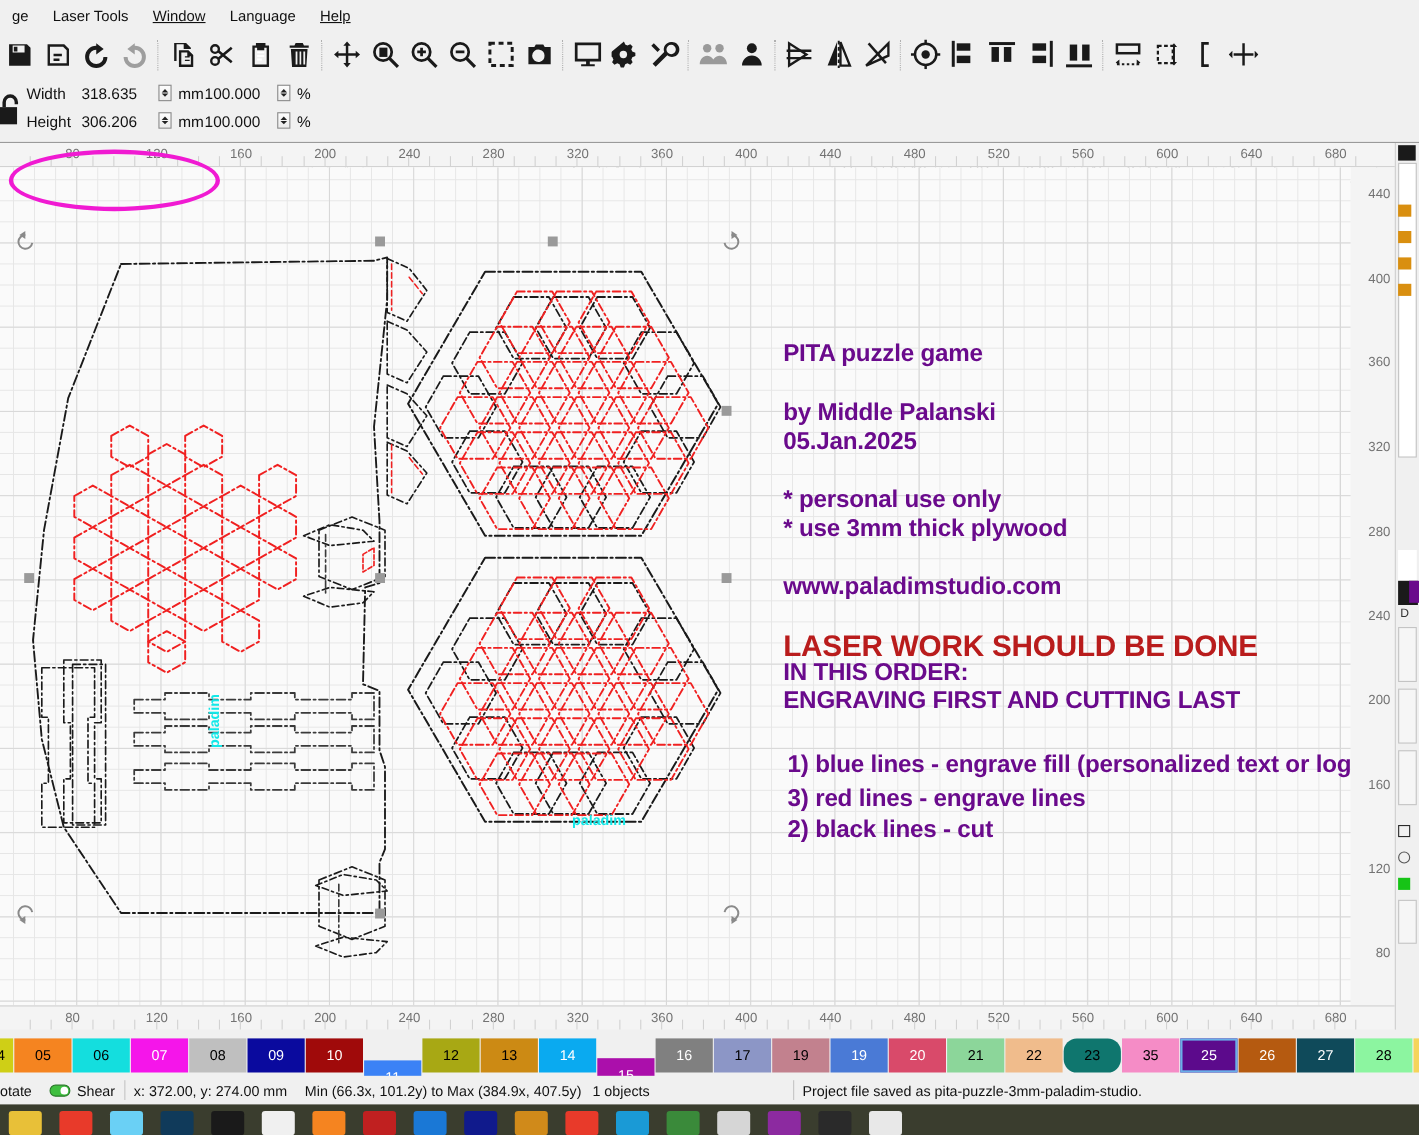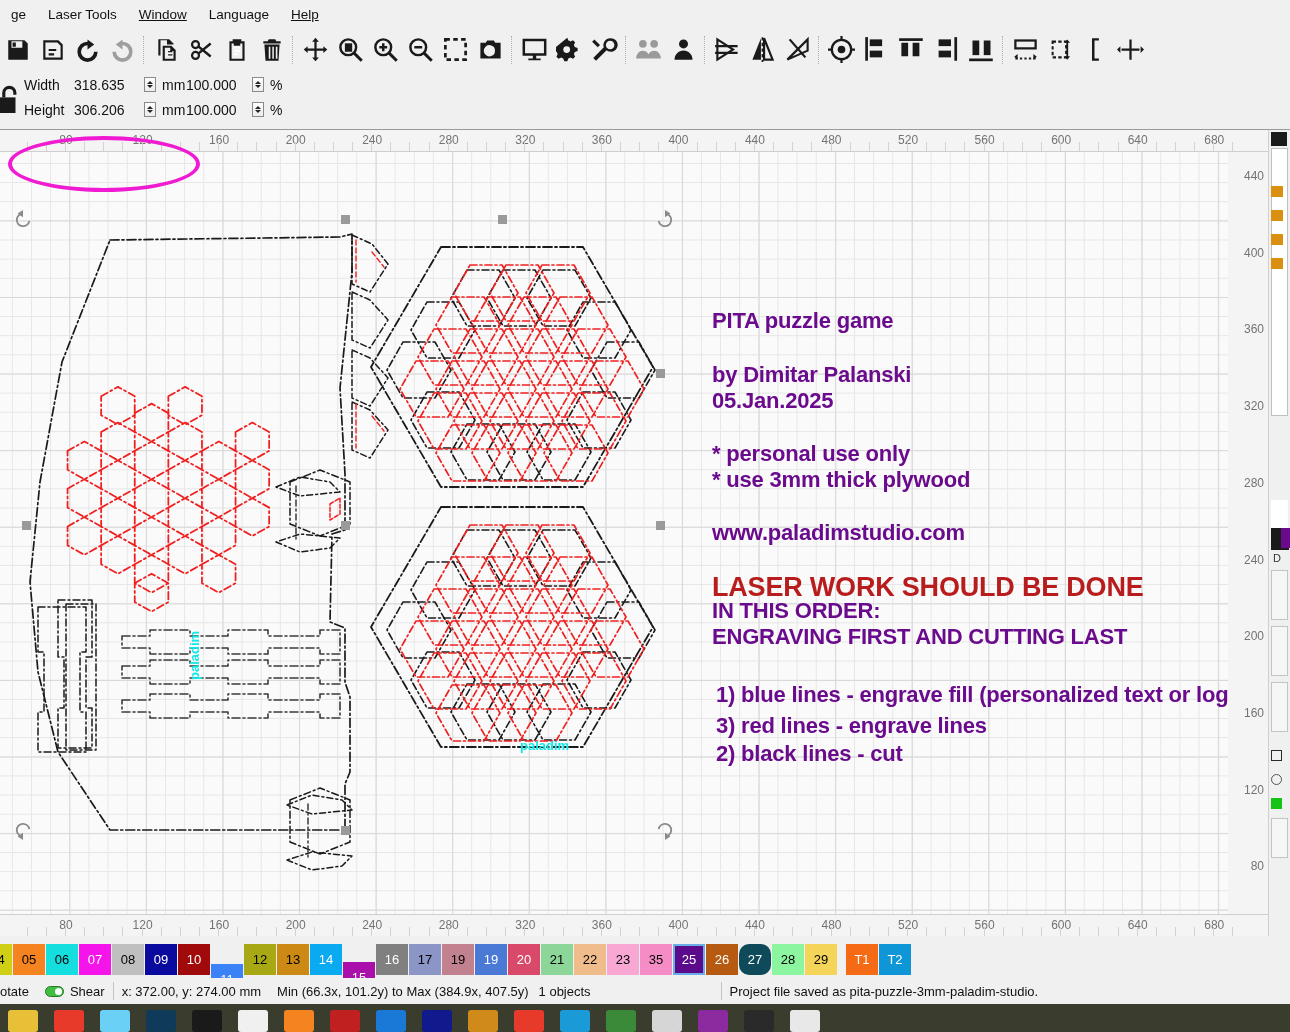--- a/index.html
+++ b/index.html
@@ -171,21 +171,21 @@
     background:#f0f0f0; border-left:1px solid #cfcfcf;
   }
   .rd-item { position:absolute; left:2px; }
 
   
   .palette {
     position:absolute; left:0; top:944px; width:1290px; height:34px; background:#f0f0f0;
     display:flex; align-items:flex-start;
   }
   .sw {
-    width:32px; height:31px; margin-right:1px; display:flex; align-items:center; justify-content:center;
+    width:52px; height:31px; margin-right:1px; display:flex; align-items:center; justify-content:center;
     font-size:13px; font-weight:normal; flex:0 0 auto;
   }
   .sw.sel { outline:2px solid #6aaee8; outline-offset:-2px; }
   .sw.gap { margin-left:8px; }
 
   
   .status {
     position:absolute; left:0; top:978px; width:1290px; height:26px;
     background:#f0f0f0; display:flex; align-items:center; font-size:13px;
   }
@@ -849,21 +849,21 @@
     </div>
     <div class="rothandle" style="left:656px; top:670px;">
       <svg width="18" height="18" viewBox="0 0 20 20">
           <path fill="none" stroke="#8a8a8a" stroke-width="2" d="M3 8A7 7 0 1 1 10 16"></path>
           <path fill="#8a8a8a" d="M10 20 L10 12 L16 16 Z"></path>
         </svg>
     </div>
 
     <div id="annotations">
         <div class="ptext" style="left: 712px; top: 156px; font-size: 22px; color: rgb(106, 10, 140);">PITA puzzle game</div>
-        <div class="ptext" style="left: 712px; top: 210px; font-size: 22px; color: rgb(106, 10, 140);">by Dimitar Palanski</div>
+        <div class="ptext" style="left: 712px; top: 210px; font-size: 22px; color: rgb(106, 10, 140);">by Middle Palanski</div>
         <div class="ptext" style="left: 712px; top: 236px; font-size: 22px; color: rgb(106, 10, 140);">05.Jan.2025</div>
         <div class="ptext" style="left: 712px; top: 289px; font-size: 22px; color: rgb(106, 10, 140);">* personal use only</div>
         <div class="ptext" style="left: 712px; top: 315px; font-size: 22px; color: rgb(106, 10, 140);">* use 3mm thick plywood</div>
         <div class="ptext" style="left: 712px; top: 368px; font-size: 22px; color: rgb(106, 10, 140);">www.paladimstudio.com</div>
         <div class="ptext" style="left: 712px; top: 420px; font-size: 27px; color: #b91c1c;">LASER WORK SHOULD BE DONE</div>
         <div class="ptext" style="left: 712px; top: 446px; font-size: 22px; color: rgb(106, 10, 140);">IN THIS ORDER:</div>
         <div class="ptext" style="left: 712px; top: 472px; font-size: 22px; color: rgb(106, 10, 140);">ENGRAVING FIRST AND CUTTING LAST</div>
         <div class="ptext" style="left: 716px; top: 530px; font-size: 22px; color: rgb(106, 10, 140);">1) blue lines - engrave fill (personalized text or logo)</div>
         <div class="ptext" style="left: 716px; top: 561px; font-size: 22px; color: rgb(106, 10, 140);">3) red lines - engrave lines</div>
         <div class="ptext" style="left: 716px; top: 589px; font-size: 22px; color: rgb(106, 10, 140);">2) black lines - cut</div>
@@ -1041,33 +1041,33 @@
       </div>
       <div class="sw" style="background: rgb(217, 74, 106); color: rgb(255, 255, 255);">
         <span>20</span>
       </div>
       <div class="sw" style="background: rgb(140, 214, 154); color: rgb(0, 0, 0);">
         <span>21</span>
       </div>
       <div class="sw" style="background: rgb(240, 188, 140); color: rgb(0, 0, 0);">
         <span>22</span>
       </div>
-      <div class="sw" style="background: #f9a8d4; color: rgb(0, 0, 0);">
+      <div class="sw" style="background: #0f766e; color: rgb(0, 0, 0); border-radius: 12px;">
         <span>23</span>
       </div>
       <div class="sw" style="background: rgb(245, 140, 198); color: rgb(0, 0, 0);">
         <span>35</span>
       </div>
       <div class="sw sel" style="background: rgb(92, 10, 140); color: rgb(255, 255, 255);">
         <span>25</span>
       </div>
       <div class="sw" style="background: rgb(181, 90, 16); color: rgb(255, 255, 255);">
         <span>26</span>
       </div>
-      <div class="sw" style="background: rgb(15, 74, 90); color: rgb(255, 255, 255); border-radius: 10px;">
+      <div class="sw" style="background: rgb(15, 74, 90); color: rgb(255, 255, 255);">
         <span>27</span>
       </div>
       <div class="sw" style="background: rgb(140, 245, 160); color: rgb(0, 0, 0);">
         <span>28</span>
       </div>
       <div class="sw" style="background: rgb(245, 212, 90); color: rgb(0, 0, 0);">
         <span>29</span>
       </div>
       <div class="sw gap" style="background: rgb(245, 106, 20); color: rgb(255, 255, 255);">
         <span>T1</span>

